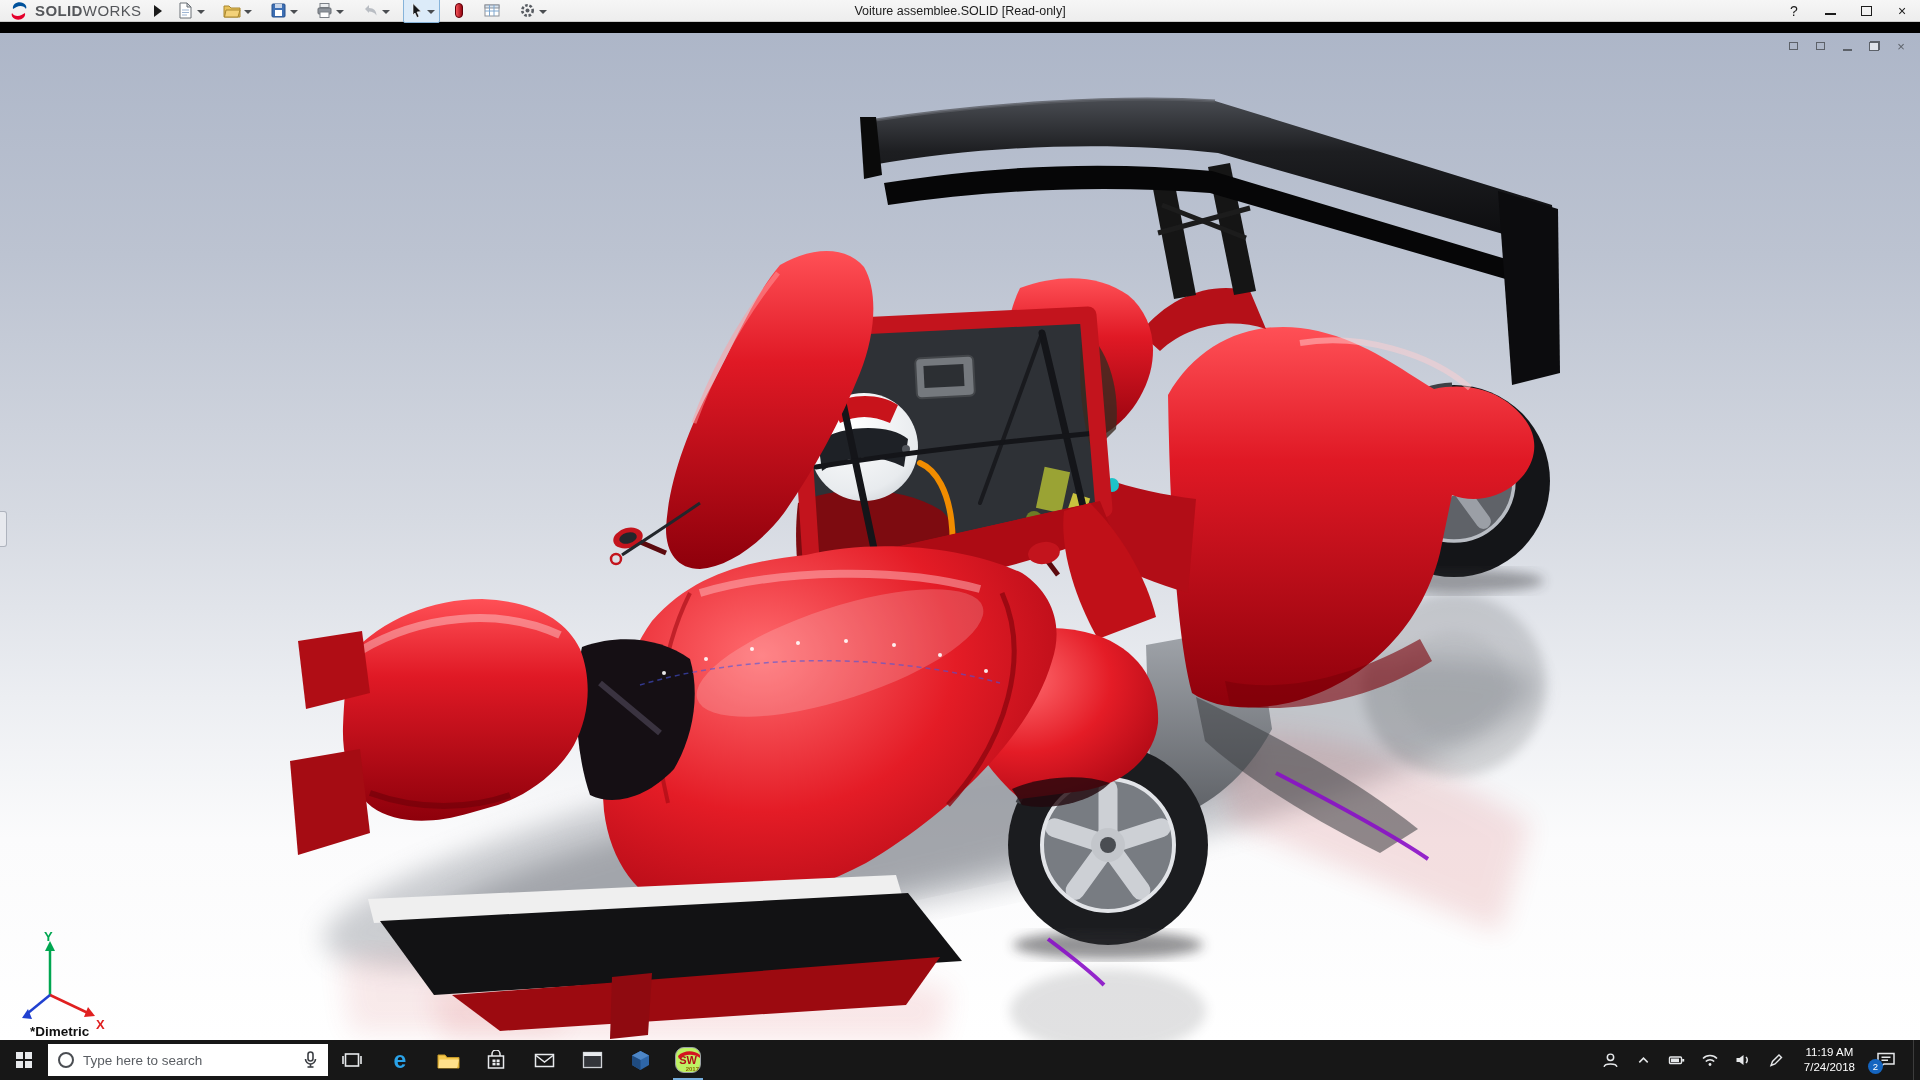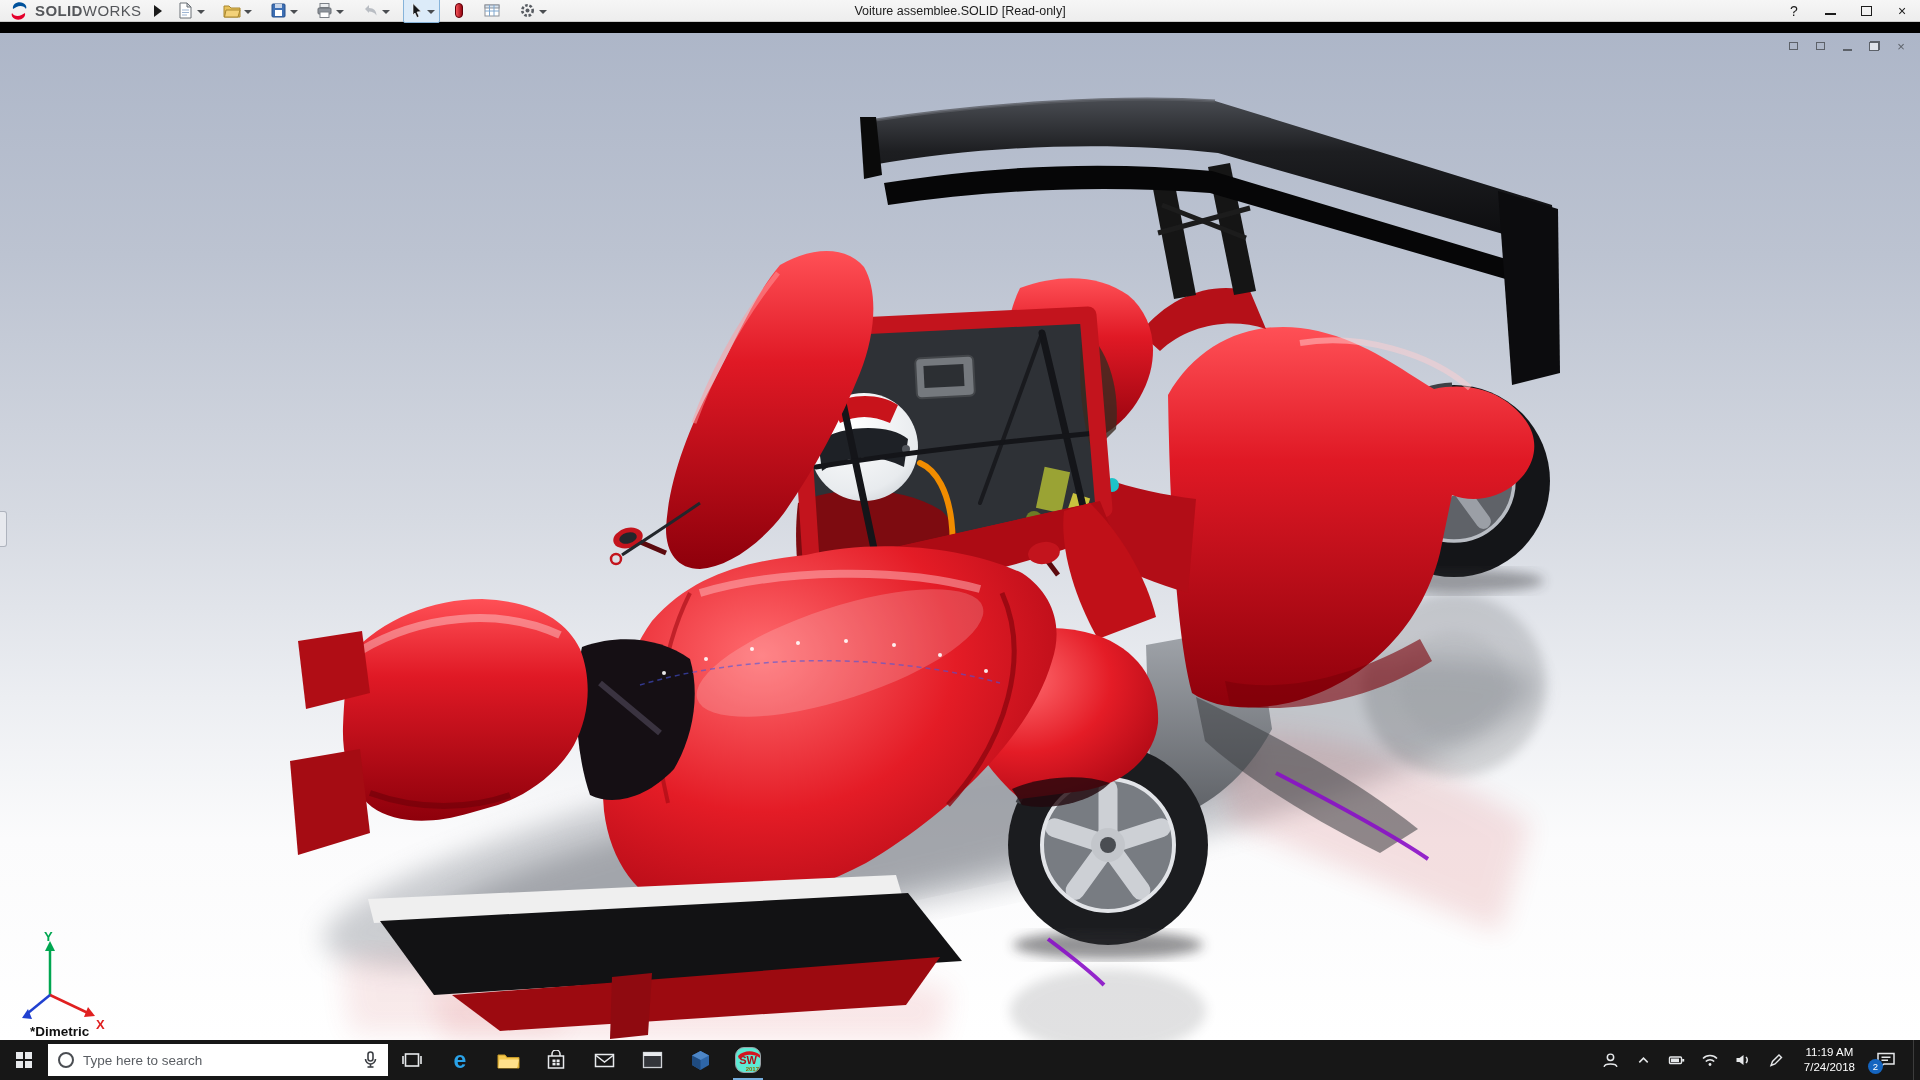--- a/index.html
+++ b/index.html
@@ -43,31 +43,31 @@
   .edge-tab { position:absolute; left:0; top:478px; width:7px; height:36px;
     background:#e7e9ee; border:1px solid #aeb3bd; border-left:none; border-radius:0 3px 3px 0; }
   .view-label { position:absolute; left:30px; bottom:1px; font-size:13.5px; font-weight:bold; color:#101010; }
 
   
   .taskbar { position:absolute; bottom:0; left:0; right:0; height:40px; background:#171717;
     display:flex; align-items:center; z-index:40; }
   .start { width:48px; height:40px; display:grid; place-items:center; }
   .winlogo { display:grid; grid-template-columns:7px 7px; grid-template-rows:7px 7px; gap:1.5px; }
   .winlogo span { background:#e8eaed; }
-  .searchbox { width:340px; height:32px; background:#ffffff; display:flex; align-items:center;
+  .searchbox { width:280px; height:32px; background:#ffffff; display:flex; align-items:center;
     gap:9px; padding:0 10px; }
   .cortana-ring { width:16px; height:16px; border:2px solid #4a4d52; border-radius:50%; flex:none; }
   .search-input { border:none; outline:none; flex:1; font-size:13.5px; color:#333;
     font-family:"Liberation Sans",sans-serif; background:transparent; }
   .search-input::placeholder { color:#5a5e63; }
   .tb-apps { display:flex; height:40px; }
   .tb-app { width:48px; height:40px; display:flex; align-items:center; justify-content:center; position:relative; }
   .run-bar { position:absolute; bottom:0; left:9px; right:9px; height:2px; background:#76aede; }
   .edge-e { font-size:23px; font-weight:bold; color:#2aa2e8; line-height:1; }
-  .sw-tile { width:26px; height:26px; background:#5eead4; border:1px solid #9aa0a6; border-radius:9px;
+  .sw-tile { width:26px; height:26px; background:#bef264; border:1px solid #9aa0a6; border-radius:9px;
     position:relative; display:flex; align-items:center; justify-content:center; }
   .sw-tile .sw-txt { font-size:11px; font-weight:bold; color:#b01018; line-height:1; }
   .sw-tile .sw-yr { position:absolute; right:1px; bottom:0px; font-size:6px; color:#8a6d00; font-weight:bold; }
   .tray { margin-left:auto; display:flex; align-items:center; gap:15px; padding-right:2px; }
   .tray-ic { width:18px; height:18px; display:flex; align-items:center; justify-content:center; }
   .clock { text-align:center; font-size:11.5px; color:#ffffff; line-height:1.3; padding:0 4px; }
   .action-center { position:relative; width:24px; height:24px; display:flex; align-items:center; justify-content:center; }
   .ac-badge { position:absolute; left:-6px; bottom:-2px; min-width:15px; height:15px; border-radius:50%;
     background:#1565c0; color:#fff; font-size:9.5px; display:flex; align-items:center; justify-content:center; }
   .show-desktop { width:5px; height:40px; border-left:1px solid #3c3c3c; }

